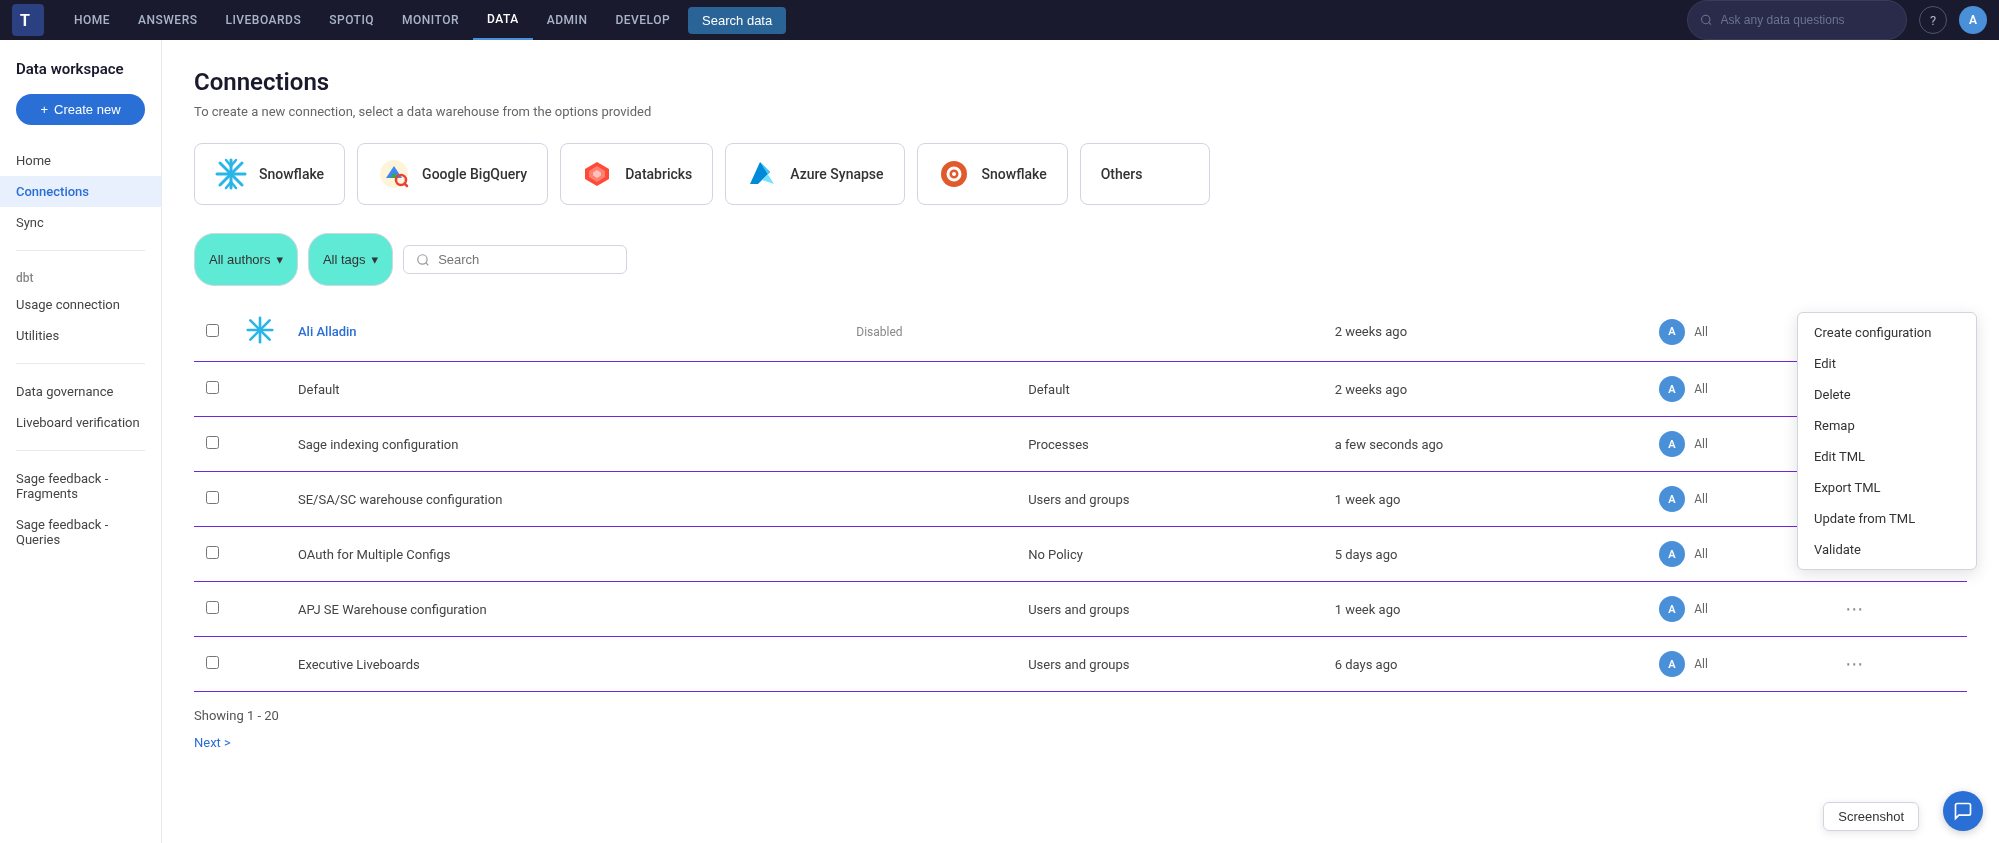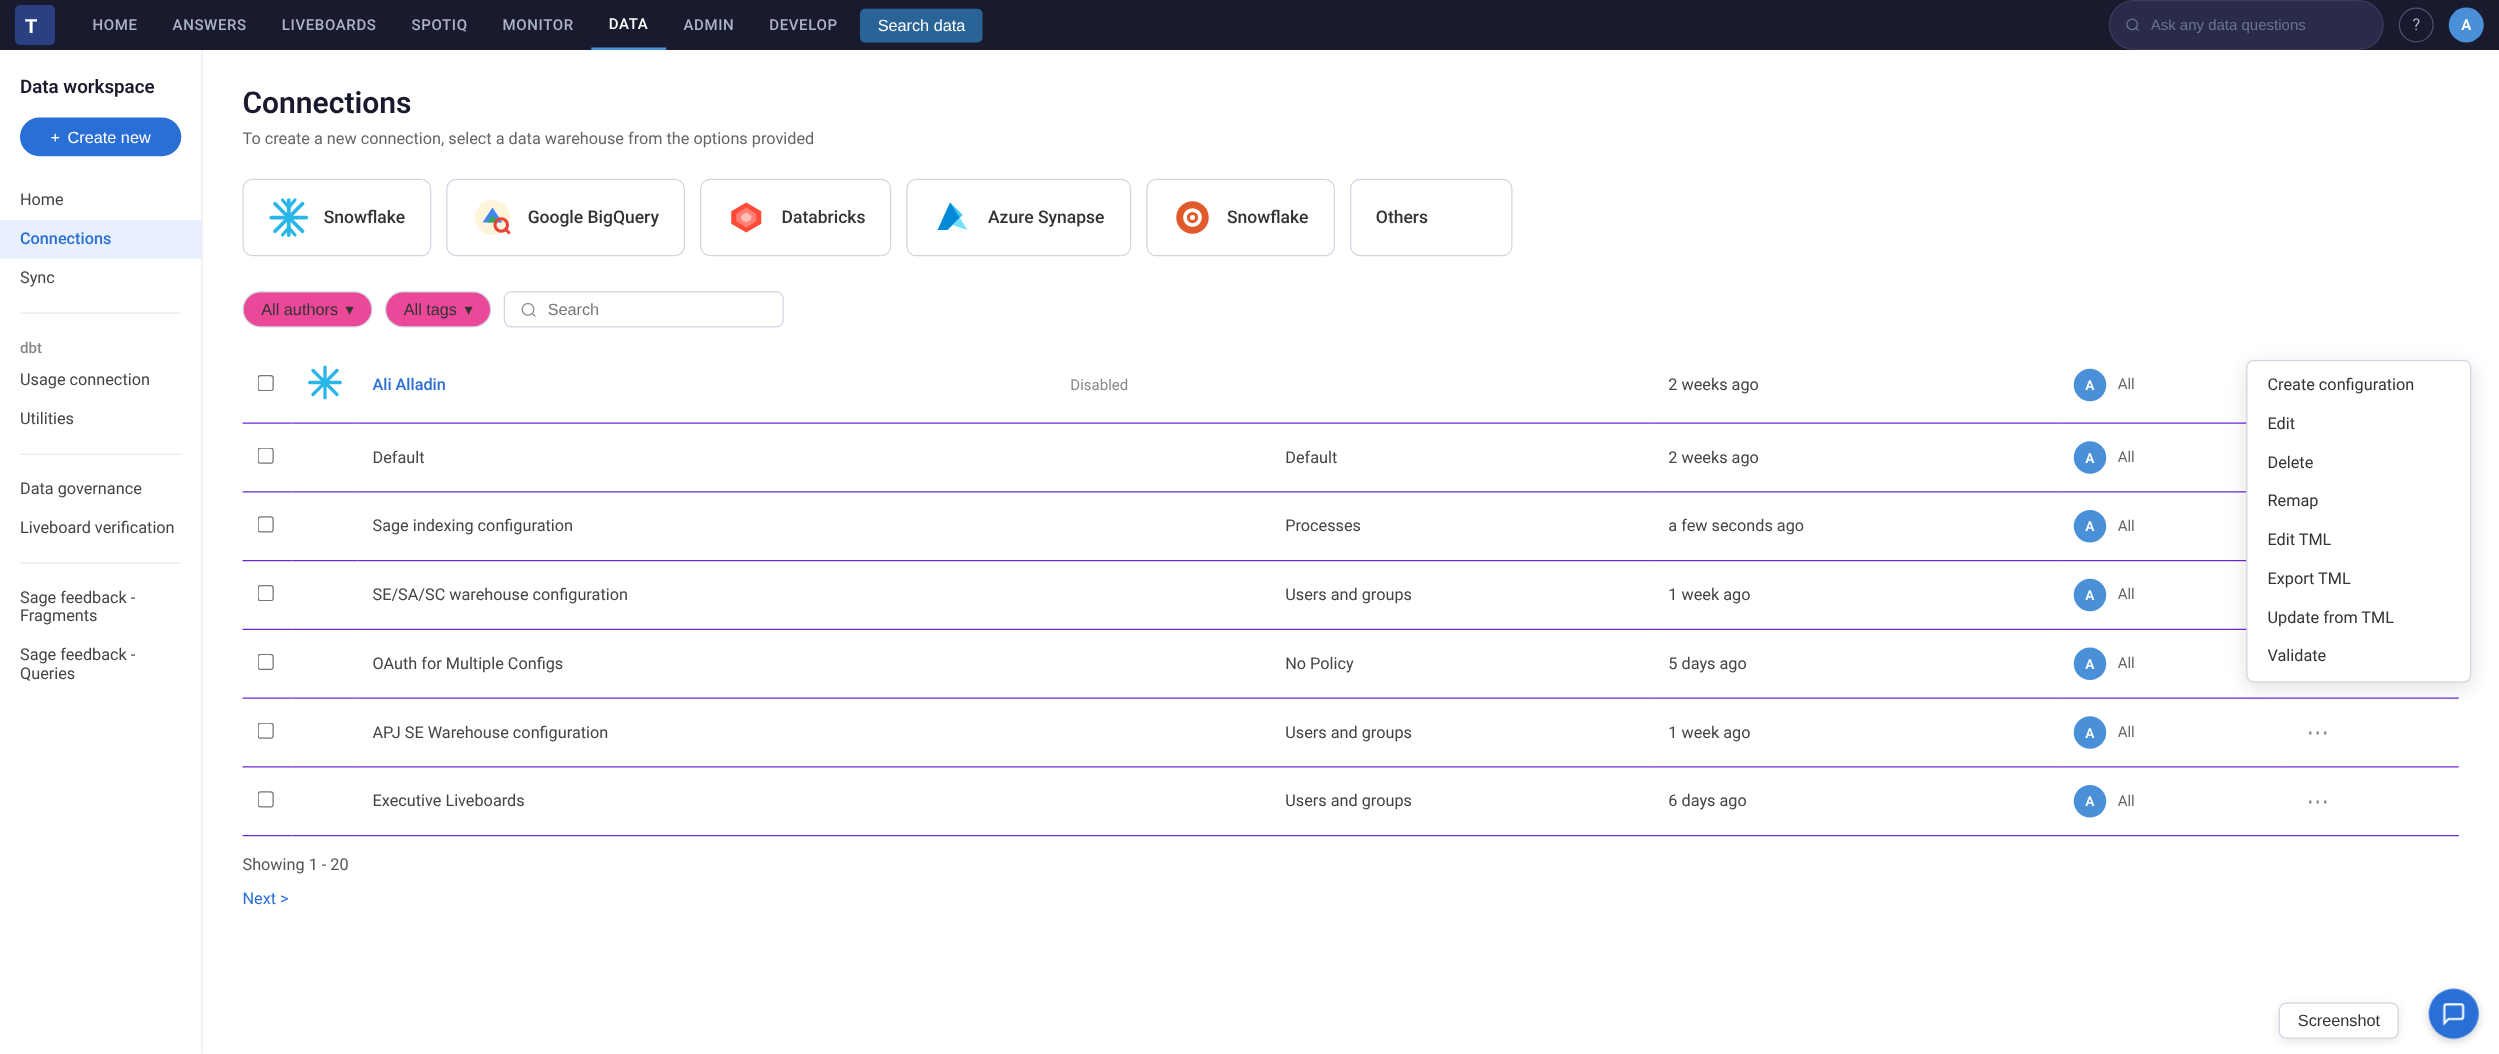--- a/index.html
+++ b/index.html
@@ -204,25 +204,25 @@
       align-items: center;
       gap: 10px;
       margin-bottom: 16px;
     }
     .filter-btn {
       display: flex;
       align-items: center;
       gap: 6px;
       border: 1px solid #d0d5e0;
       border-radius: 20px;
-      padding: 6px 14px;
+      padding: 18px 14px;
       font-size: 13px;
       color: #333;
       cursor: pointer;
-      background: #ec4899;
+      background: #5eead4;
     }
     .search-box {
       display: flex;
       align-items: center;
       gap: 8px;
       border: 1px solid #d0d5e0;
       border-radius: 6px;
       padding: 6px 12px;
       background: #fff;
       min-width: 200px;

